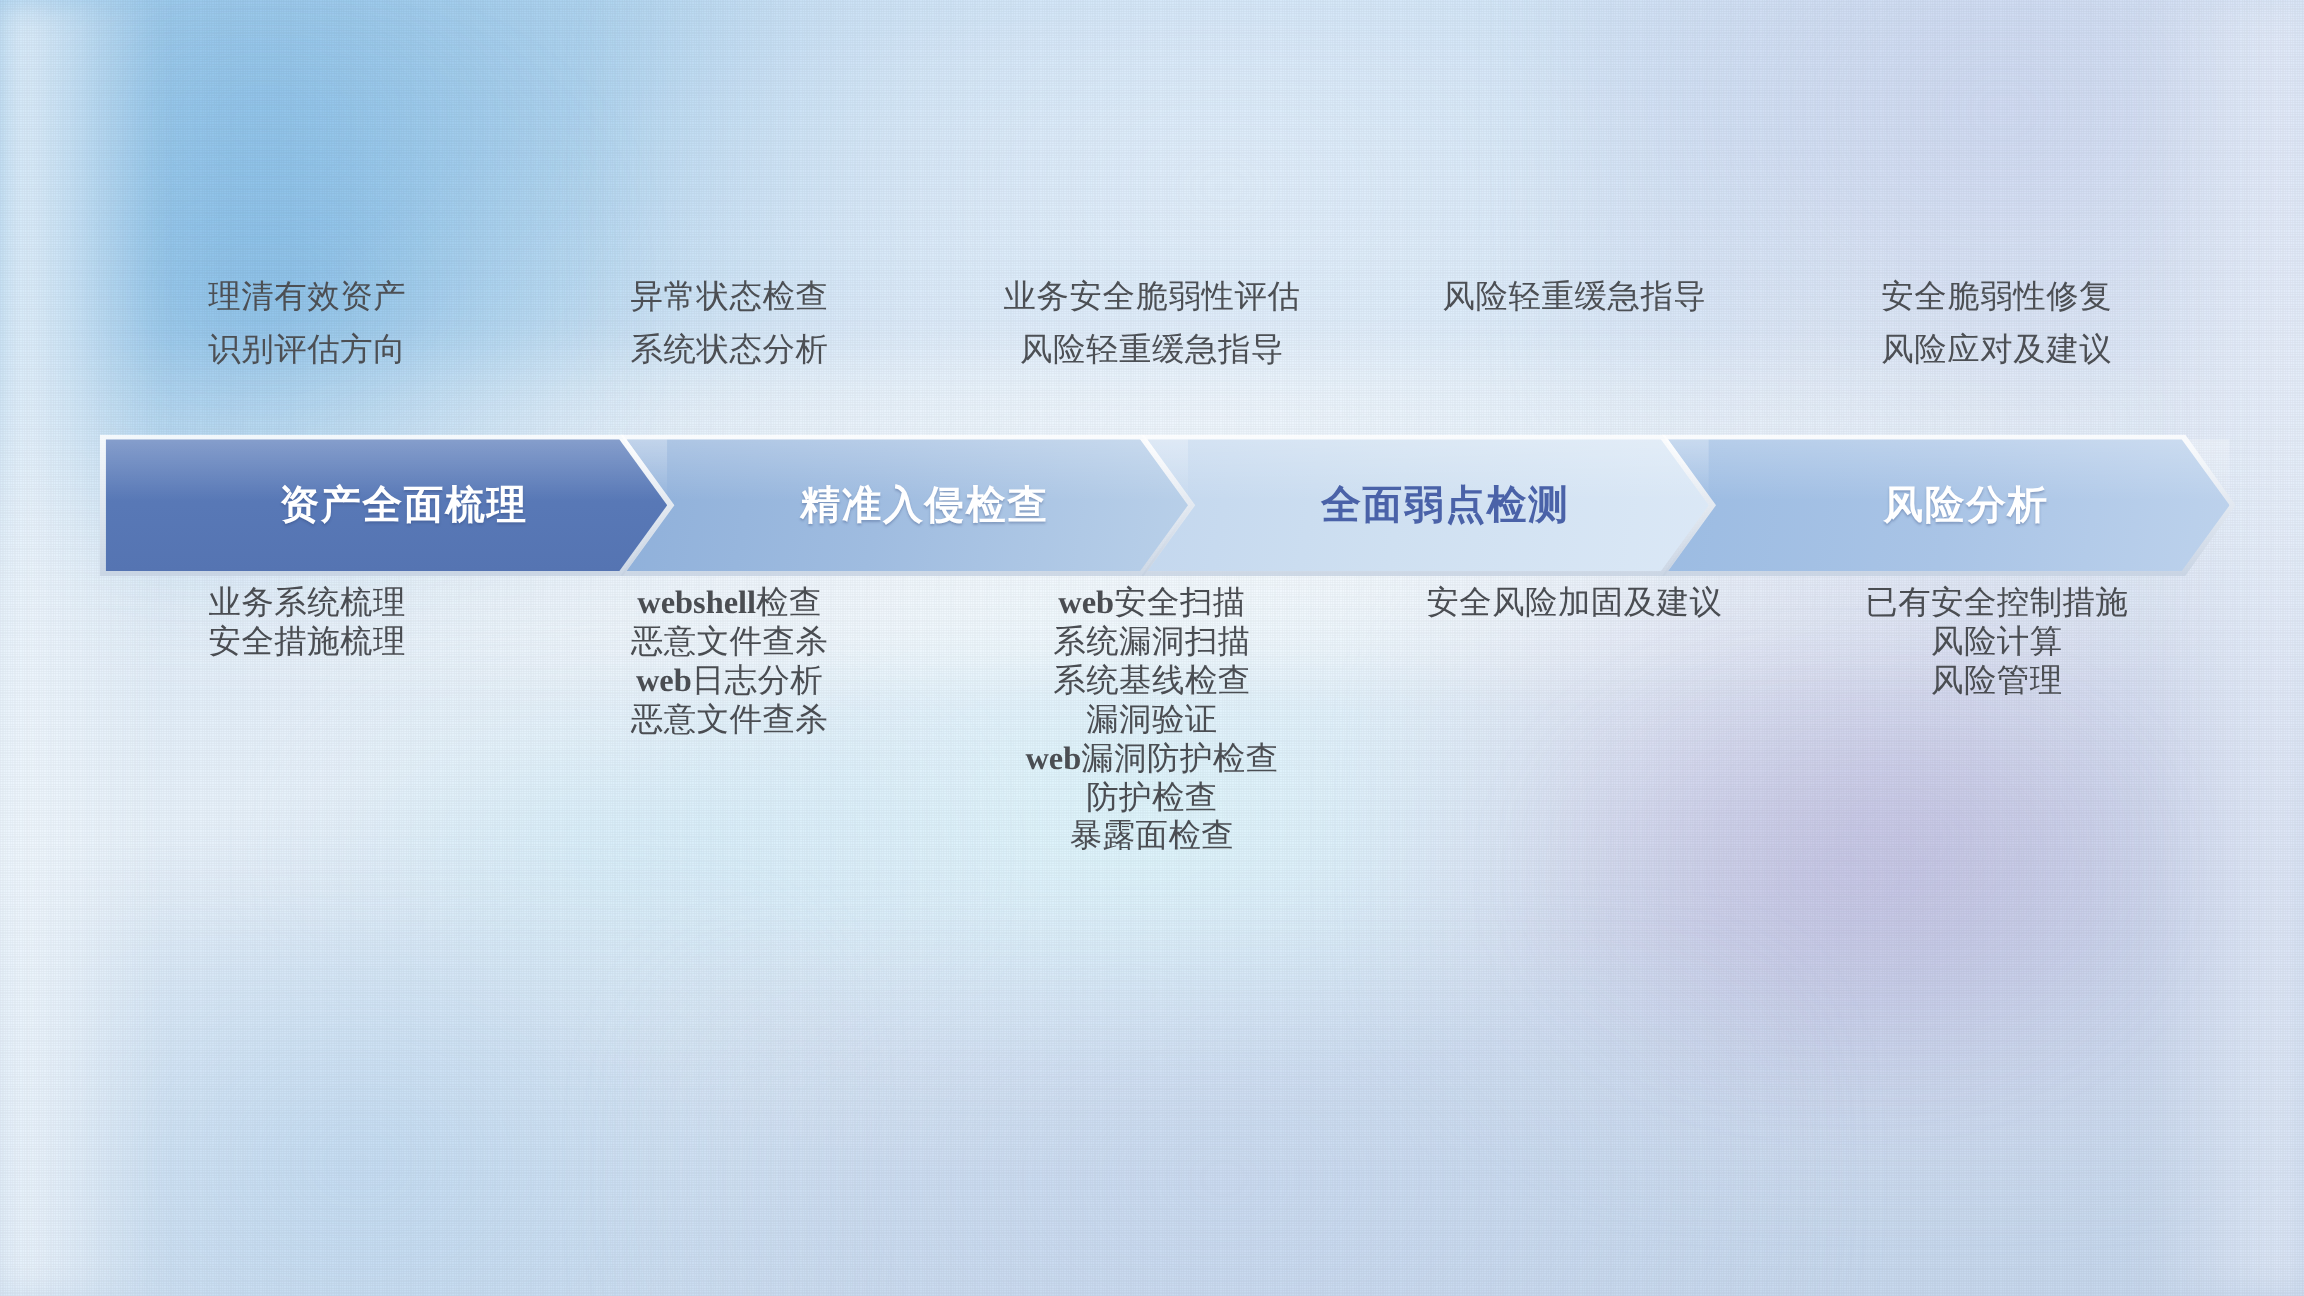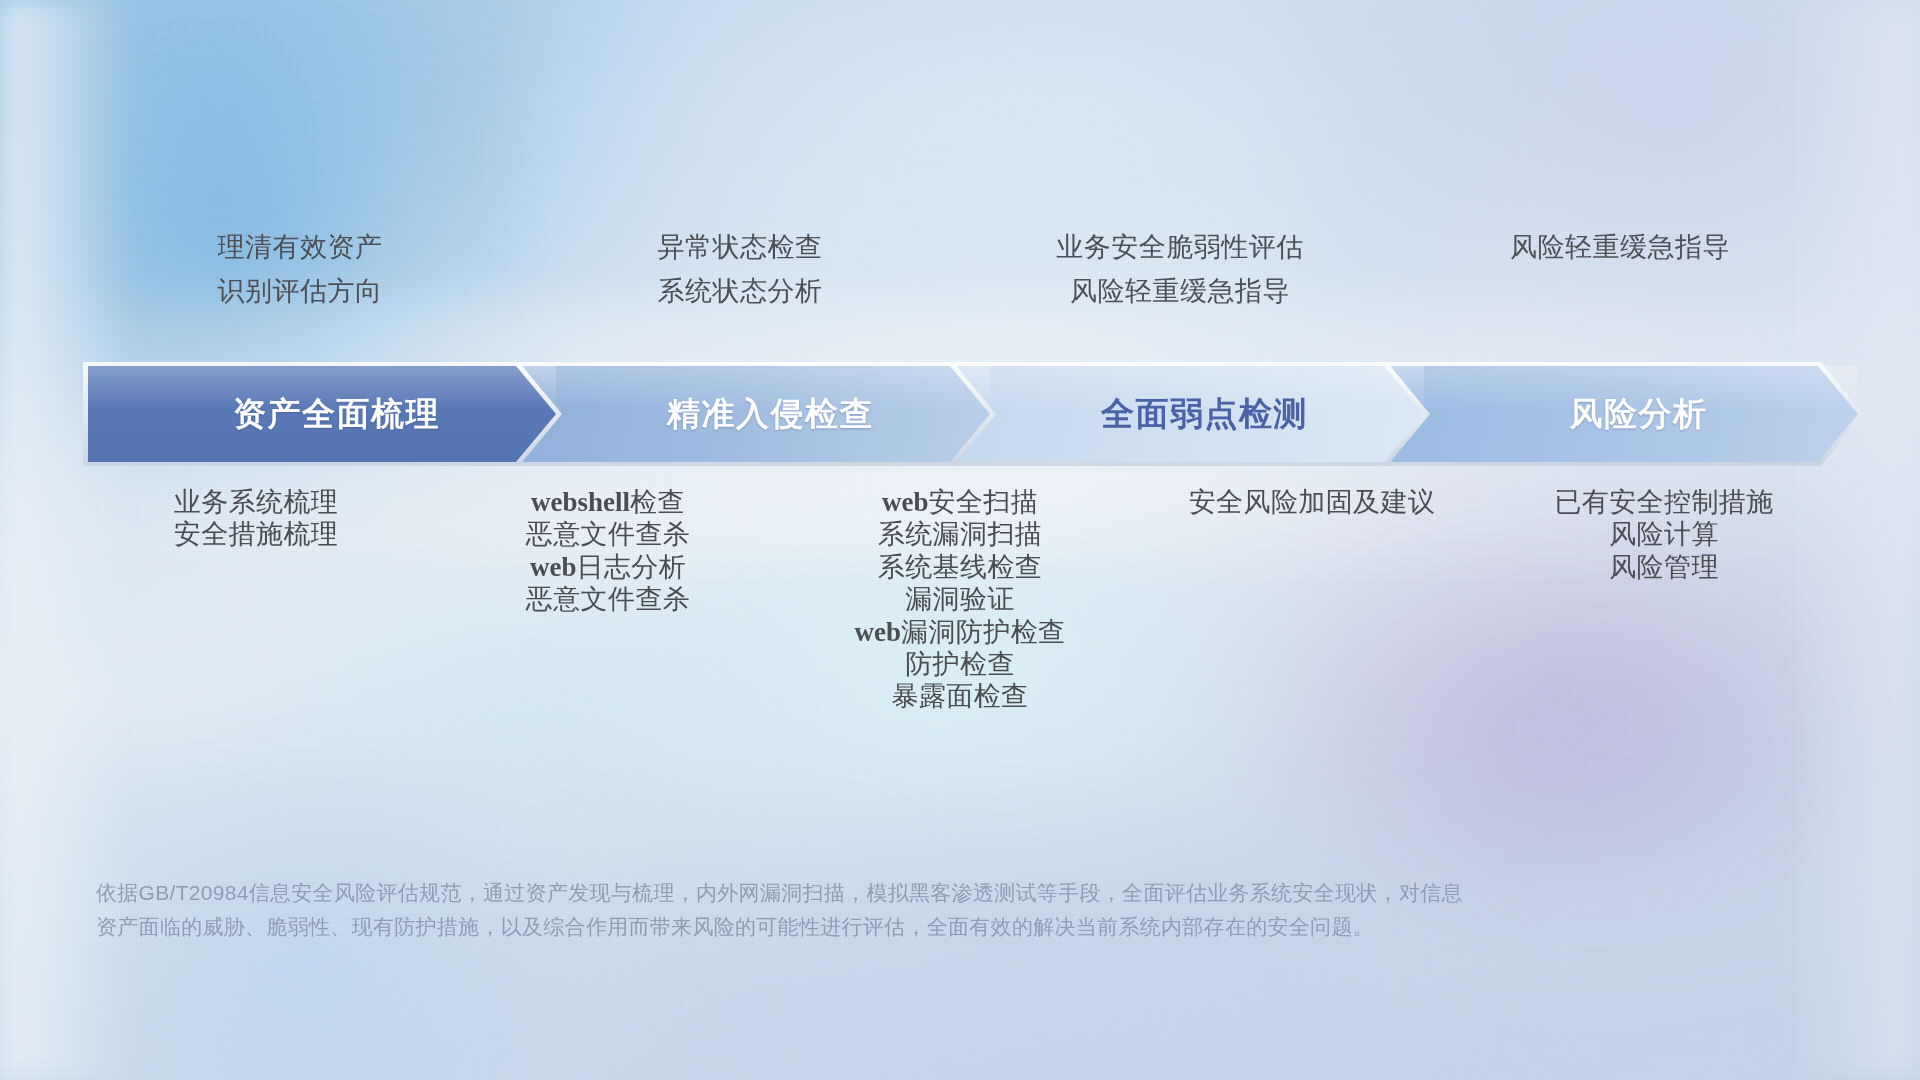--- a/index.html
+++ b/index.html
@@ -148,21 +148,21 @@
 
   
   .band {
     position: absolute;
     left: 88px; top: 366px;
     width: 1770px; height: 98px;
     display: flex;
   }
   .arrow {
     position: relative;
-    height: 96px;
+    height: 110px;
     flex: 1 1 0;
     margin-right: -34px;
     display: flex;
     align-items: center;
     justify-content: center;
     padding-left: 23px;
   }
   .arrow:last-child { margin-right: 0; }
   .arrow .shape {
     position: absolute;
@@ -274,20 +274,24 @@
         <div class="top-item">异常状态检查</div>
         <div class="top-item">系统状态分析</div>
       </div>
       <div class="col-top">
         <div class="top-item">业务安全脆弱性评估</div>
         <div class="top-item">风险轻重缓急指导</div>
       </div>
       <div class="col-top">
         <div class="top-item">风险轻重缓急指导</div>
       </div>
+      <div class="col-top">
+        <div class="top-item">安全脆弱性修复</div>
+        <div class="top-item">风险应对及建议</div>
+      </div>
     </div>
 
   <div class="band" id="band">
       <div class="arrow" style="z-index: 20;">
         <div class="rim"></div>
         <div class="shape" style="background: linear-gradient(rgb(91, 124, 186), rgb(85, 116, 178));"></div>
         <div class="gloss"></div>
         <div class="label" style="color: rgb(255, 255, 255); text-shadow: rgba(40, 60, 110, 0.3) 0px 1px 2px;">资产全面梳理</div>
       </div>
       <div class="arrow notch" style="z-index: 19;">
@@ -333,18 +337,14 @@
       <div class="col-bot">
         <div class="bot-item">安全风险加固及建议</div>
       </div>
       <div class="col-bot">
         <div class="bot-item">已有安全控制措施</div>
         <div class="bot-item">风险计算</div>
         <div class="bot-item">风险管理</div>
       </div>
     </div>
 
-  <div class="footer">
-    <div>依据GB/T20984信息安全风险评估规范，通过资产发现与梳理，内外网漏洞扫描，模拟黑客渗透测试等手段，全面评估业务系统安全现状，对信息</div>
-    <div>资产面临的威胁、脆弱性、现有防护措施，以及综合作用而带来风险的可能性进行评估，全面有效的解决当前系统内部存在的安全问题。</div>
-  </div>
 
 </div>
 
 </body></html>

